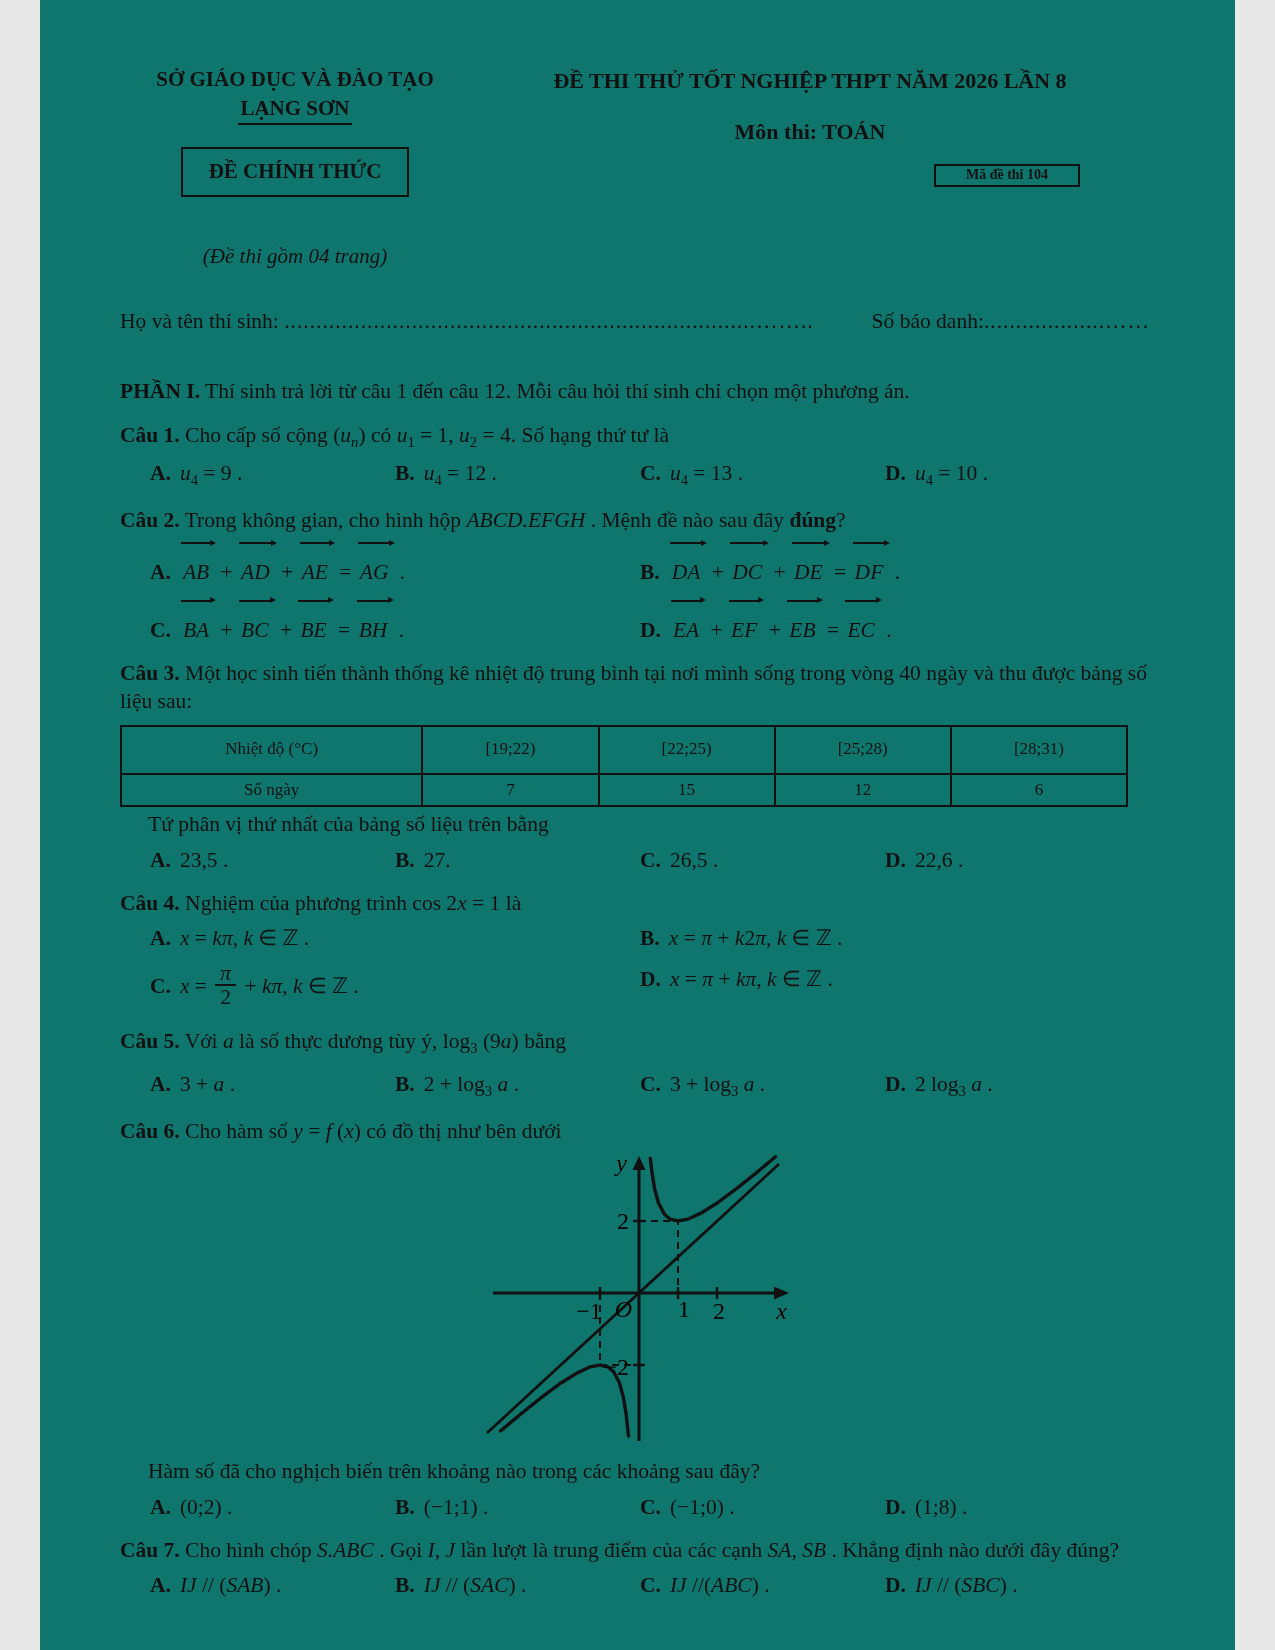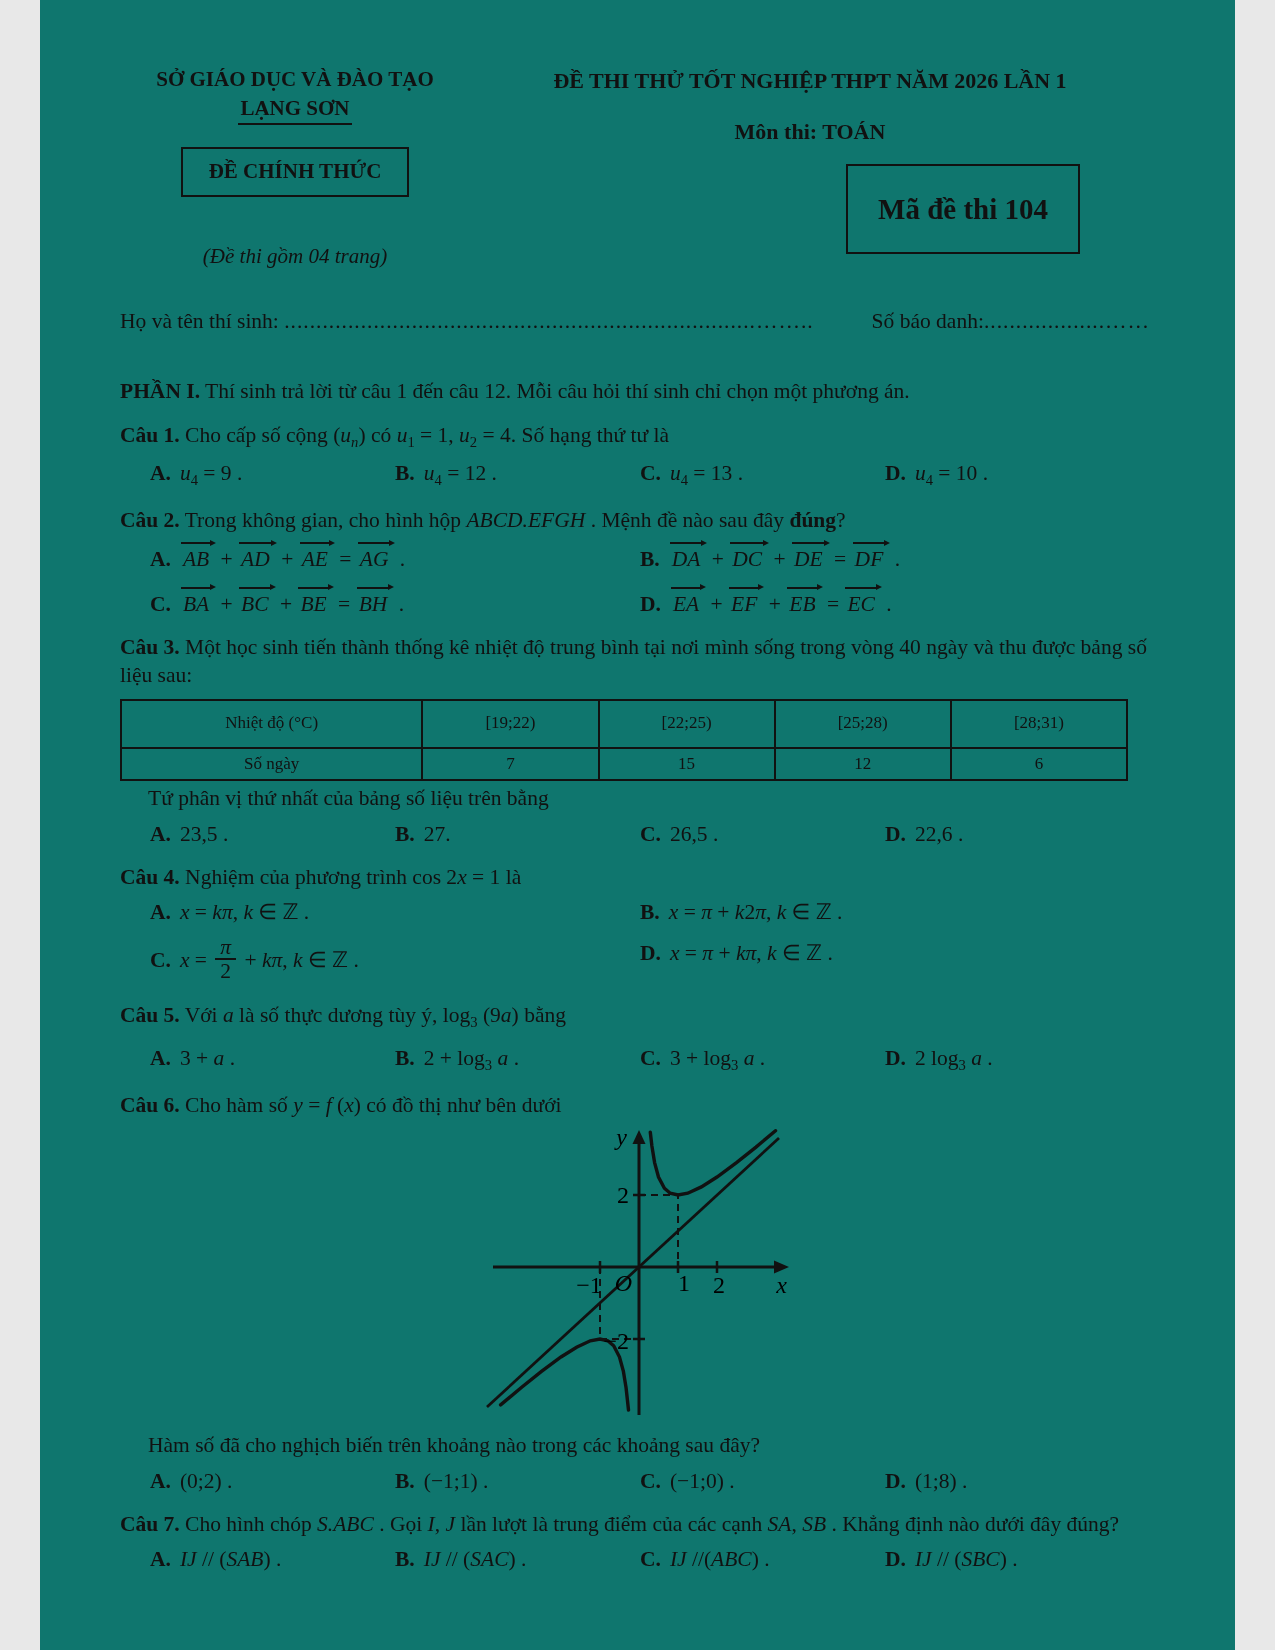--- a/index.html
+++ b/index.html
@@ -15,40 +15,40 @@
   .hdr{display:flex;align-items:flex-start;}
   .hdr-left{width:350px;text-align:center;flex-shrink:0;}
   .hdr-left .l1{font-weight:bold;font-size:21px;}
   .hdr-left .l2{font-weight:bold;font-size:21px;display:inline-block;border-bottom:2.5px solid #111;padding:0 2px 1px;font-family:Liberation Serif, serif;}
   .official-box{display:inline-block;border:2px solid #111;font-weight:bold;font-size:21px;padding:9px 26px;margin-top:22px;}
   .pages-note{font-style:italic;margin-top:46px;font-size:21px;}
   .hdr-right{flex:1;text-align:center;}
   .hdr-right .title{font-weight:bold;font-size:22px;}
   .hdr-right .subject{font-weight:bold;font-size:22px;margin-top:22px;}
   .hdr-right .duration{font-weight:bold;font-style:italic;font-size:20.5px;margin-top:3px;}
-  .code-box{width:fit-content;border:2px solid #111;font-weight:bold;font-size:29px;padding:24px 30px;margin:18px 70px 0 auto;}
+  .code-box{width:fit-content;border:2px solid #111;font-weight:bold;font-size:14px;padding:0 30px;margin:18px 70px 0 auto;}
   
   .student{display:flex;margin-top:36px;white-space:nowrap;}
   .student .name-part{flex:1;overflow:hidden;}
   .dots{letter-spacing:1px;}
   
   .part1{margin-top:42px;}
   .plabel{font-weight:bold;}
   
   .q{margin-top:15px;}
   .qlabel{font-weight:bold;}
   .opts{display:grid;padding-left:30px;margin:7px 0 2px;}
   .opts4{grid-template-columns:245px 245px 245px 1fr;}
   .opts2{grid-template-columns:490px 1fr;row-gap:12px;}
   .okey{font-weight:bold;margin-right:9px;}
   .opt{white-space:nowrap;}
   i{font-style:italic;}
   sub{font-size:0.68em;}
   
-  v{font-style:italic;position:relative;display:inline-block;margin:1px 2px 0 1px;padding:3px 4px 0 2px;}
+  v{font-style:italic;position:relative;display:inline-block;margin:1px 2px 0 1px;padding:16px 4px 0 2px;}
   v::before{content:'';position:absolute;left:0;right:2px;top:0;border-top:2px solid #111;}
   v::after{content:'';position:absolute;right:-3px;top:-2.5px;width:0;height:0;
     border-left:6px solid #111;border-top:3.5px solid transparent;border-bottom:3.5px solid transparent;}
   
   frac{display:inline-flex;flex-direction:column;align-items:center;vertical-align:middle;line-height:1.05;margin:0 3px;transform:translateY(-3px);}
   fn{font-style:italic;border-bottom:2px solid #111;padding:0 5px;}
   
   table.dtable{border-collapse:collapse;margin:9px 0 3px;width:1008px;}
   table.dtable td{border:2px solid #111;text-align:center;padding:4px 4px;font-size:17px;}
   table.dtable tr:first-child td{height:38px;}
@@ -65,21 +65,21 @@
 <div class="page">
 
   <div class="hdr">
     <div class="hdr-left">
       <div class="l1">SỞ GIÁO DỤC VÀ ĐÀO TẠO</div>
       <div><span class="l2">LẠNG SƠN</span></div>
       <div class="official-box">ĐỀ CHÍNH THỨC</div>
       <div class="pages-note">(Đề thi gồm  04  trang)</div>
     </div>
     <div class="hdr-right">
-      <div class="title">ĐỀ THI THỬ TỐT NGHIỆP THPT NĂM 2026 LẦN 1</div>
+      <div class="title">ĐỀ THI THỬ TỐT NGHIỆP THPT NĂM 2026 LẦN 8</div>
       <div class="subject">Môn thi: TOÁN</div>
       <div class="code-box">Mã đề thi 104</div>
     </div>
   </div>
 
   <div class="student">
     <div class="name-part">
       <span>Họ và tên thí sinh:</span>
       <span class="dots">..........................................................................……..</span>
     </div>

